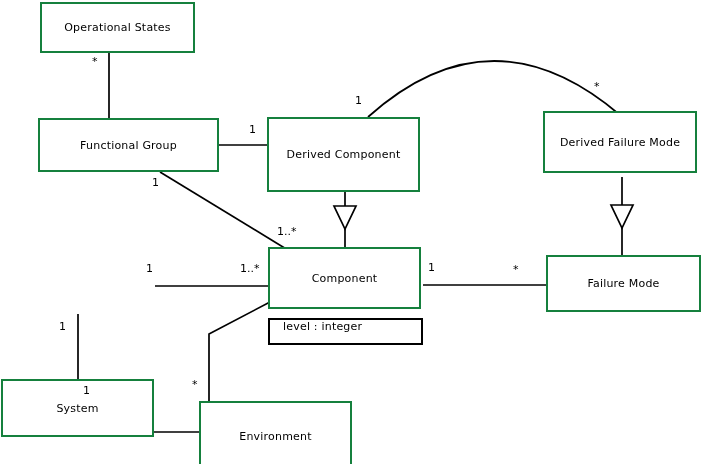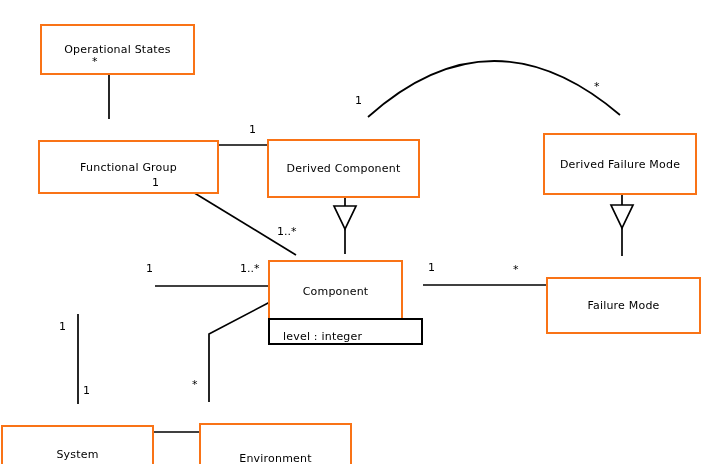--- a/index.html
+++ b/index.html
@@ -11,36 +11,35 @@
     background: #ffffff;
     font-family: "DejaVu Sans", "Liberation Sans", sans-serif;
     color: #000000;
     overflow: hidden;
   }
   .wires { position: absolute; left: 0; top: 0; z-index: 1; }
   .uml-class {
     position: absolute;
     z-index: 2;
     background: #ffffff;
-    border: 2px solid #f97316;
+    border: 2px solid #15803d;
     display: flex;
     align-items: center;
     justify-content: center;
     font-size: 11px;
     letter-spacing: 0.2px;
     text-align: center;
-    margin-top: 22px;
   }
   .uml-attr {
     position: absolute;
     z-index: 2;
     background: #ffffff;
     border: 2px solid #000000;
     display: flex;
-    align-items: flex-end;
+    align-items: flex-start;
     justify-content: flex-start;
     padding-left: 13px;
     font-size: 11px;
     letter-spacing: 0.2px;
   }
   .mult {
     position: absolute;
     z-index: 3;
     font-size: 11px;
     line-height: 12px;
@@ -72,41 +71,41 @@
   </svg>
 
   <div class="uml-class" style="left:40px;top:2px;width:155px;height:51px">
     <span>Operational States</span>
   </div>
 
   <div class="uml-class" style="left:38px;top:118px;width:181px;height:54px">
     <span>Functional Group</span>
   </div>
 
-  <div class="uml-class" style="left:267px;top:117px;width:153px;height:59px">
+  <div class="uml-class" style="left:267px;top:117px;width:153px;height:75px">
     <span>Derived Component</span>
   </div>
 
   <div class="uml-class" style="left:543px;top:111px;width:154px;height:62px">
     <span>Derived Failure Mode</span>
   </div>
 
 
-  <div class="uml-class" style="left:268px;top:238px;width:135px;height:62px">
+  <div class="uml-class" style="left:268px;top:247px;width:153px;height:62px">
     <span>Component</span>
   </div>
   <div class="uml-attr" style="left:268px;top:318px;width:155px;height:27px">
     <span>level : integer</span>
   </div>
 
   <div class="uml-class" style="left:546px;top:255px;width:155px;height:57px">
     <span>Failure Mode</span>
   </div>
 
-  <div class="uml-class" style="left:1px;top:403px;width:153px;height:58px">
+  <div class="uml-class" style="left:1px;top:379px;width:153px;height:58px">
     <span>System</span>
   </div>
 
   <div class="uml-class" style="left:199px;top:401px;width:153px;height:70px">
     <span>Environment</span>
   </div>
 
   <span class="mult" style="left:92px;top:56px">*</span>
   <span class="mult" style="left:249px;top:124px">1</span>
   <span class="mult" style="left:355px;top:95px">1</span>

